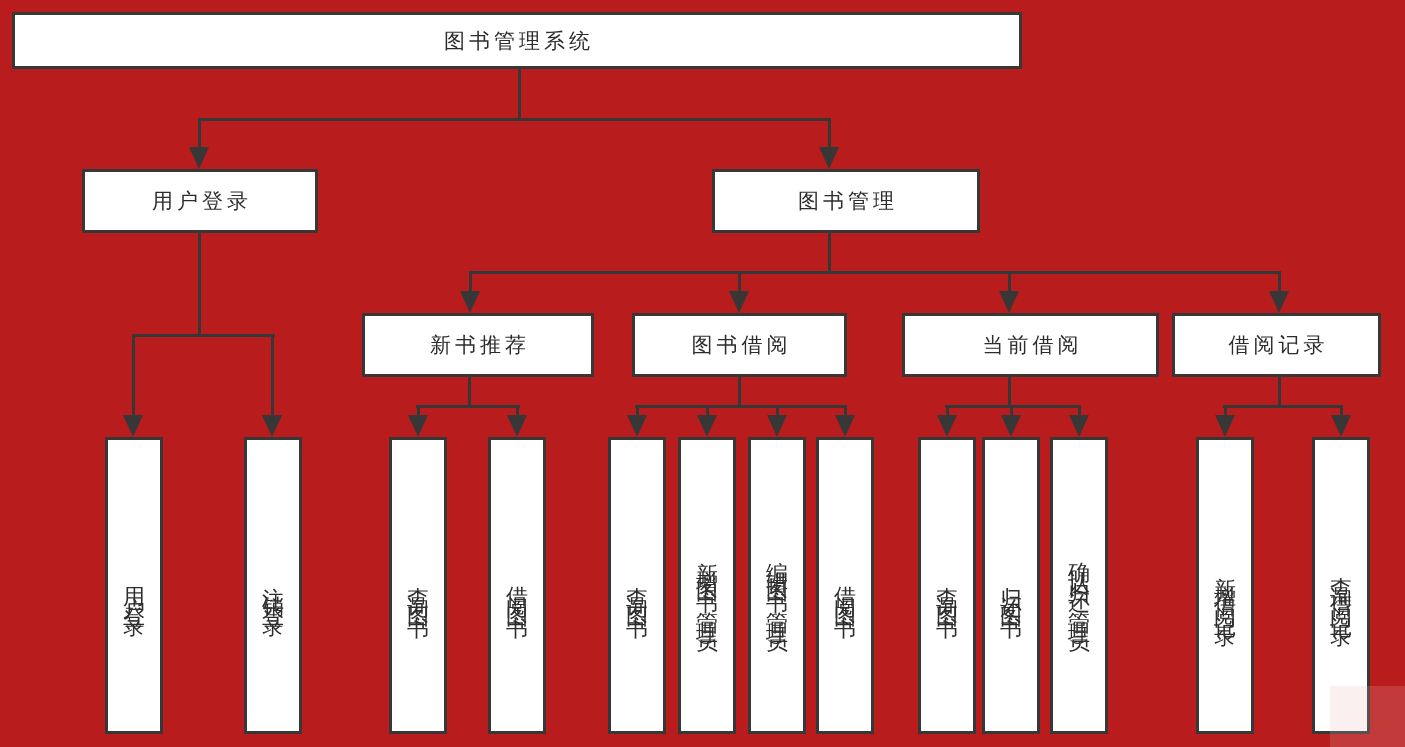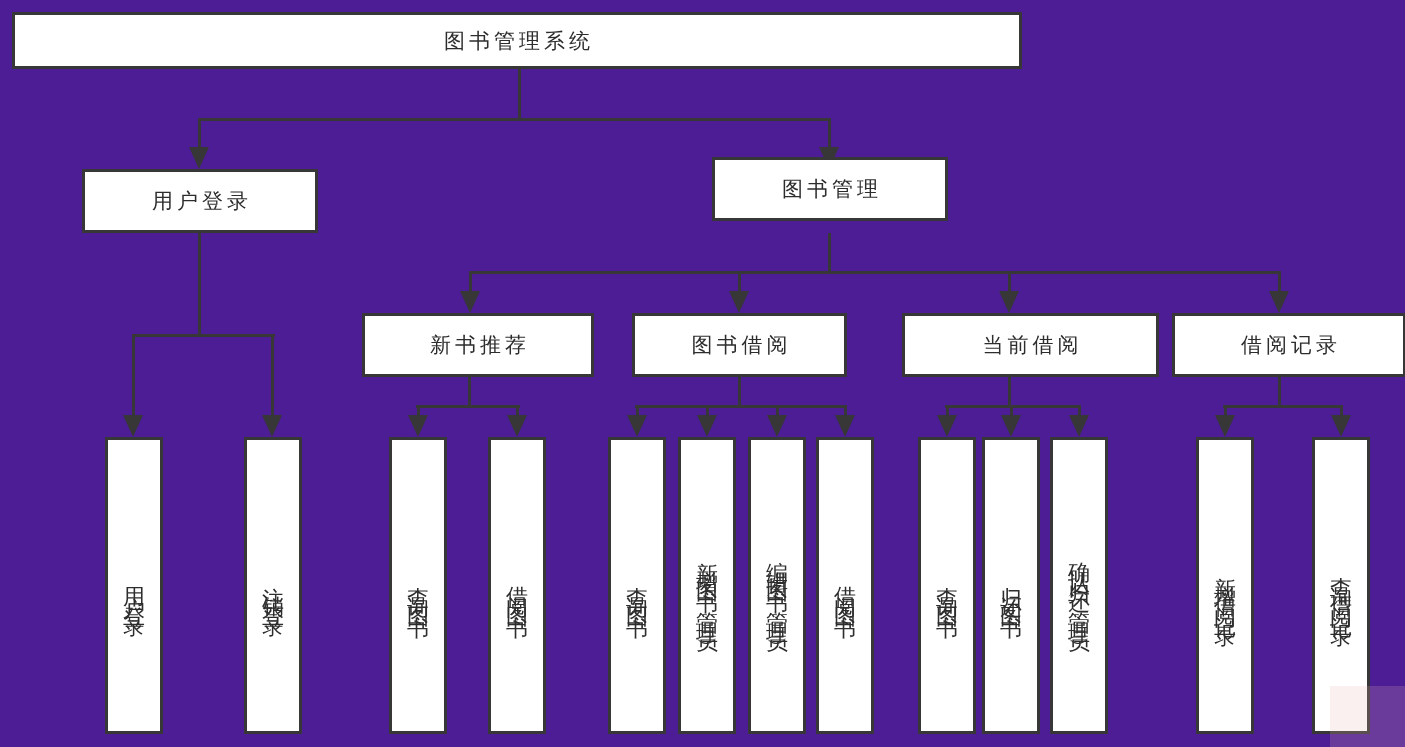--- a/index.html
+++ b/index.html
@@ -1,17 +1,17 @@
 <!DOCTYPE html>
 <html><head>
 <meta charset="utf-8">
 <style>
   html,body{margin:0;padding:0;background:#ffffff;}
   .canvas{
-    position:relative;width:1405px;height:747px;background:#4c1d95;
+    position:relative;width:1405px;height:747px;background:#b91c1c;
     font-family:"Liberation Sans",sans-serif;color:#2d2d2d;overflow:hidden;
   }
   .node{
     position:absolute;box-sizing:border-box;background:#ffffff;
     border:3px solid #373737;display:flex;align-items:center;justify-content:center;
   }
   .node .lbl{
     font-size:21px;letter-spacing:4px;color:#2d2d2d;white-space:nowrap;
     padding-left:4px; 
   }
@@ -101,34 +101,34 @@
   <div class="arrow" style="left:1215px;top:415px"></div>
   <div class="arrow" style="left:1331px;top:415px"></div>
 
   <div class="node" style="left:12px;top:12px;width:1010px;height:57px">
     <span class="lbl">图书管理系统</span>
   </div>
 
   <div class="node" style="left:82px;top:169px;width:236px;height:64px">
     <span class="lbl">用户登录</span>
   </div>
-  <div class="node" style="left:712px;top:157px;width:236px;height:64px">
+  <div class="node" style="left:712px;top:169px;width:268px;height:64px">
     <span class="lbl">图书管理</span>
   </div>
 
   <div class="node" style="left:362px;top:313px;width:232px;height:64px">
     <span class="lbl">新书推荐</span>
   </div>
   <div class="node" style="left:632px;top:313px;width:215px;height:64px">
     <span class="lbl">图书借阅</span>
   </div>
   <div class="node" style="left:902px;top:313px;width:257px;height:64px">
     <span class="lbl">当前借阅</span>
   </div>
-  <div class="node" style="left:1172px;top:313px;width:234px;height:64px">
+  <div class="node" style="left:1172px;top:313px;width:209px;height:64px">
     <span class="lbl">借阅记录</span>
   </div>
 
   <div class="node leaf" style="left:105px;top:437px;width:58px;height:297px">
     <span class="lbl">用户登录</span>
   </div>
   <div class="node leaf" style="left:244px;top:437px;width:58px;height:297px">
     <span class="lbl">注销登录</span>
   </div>
 

